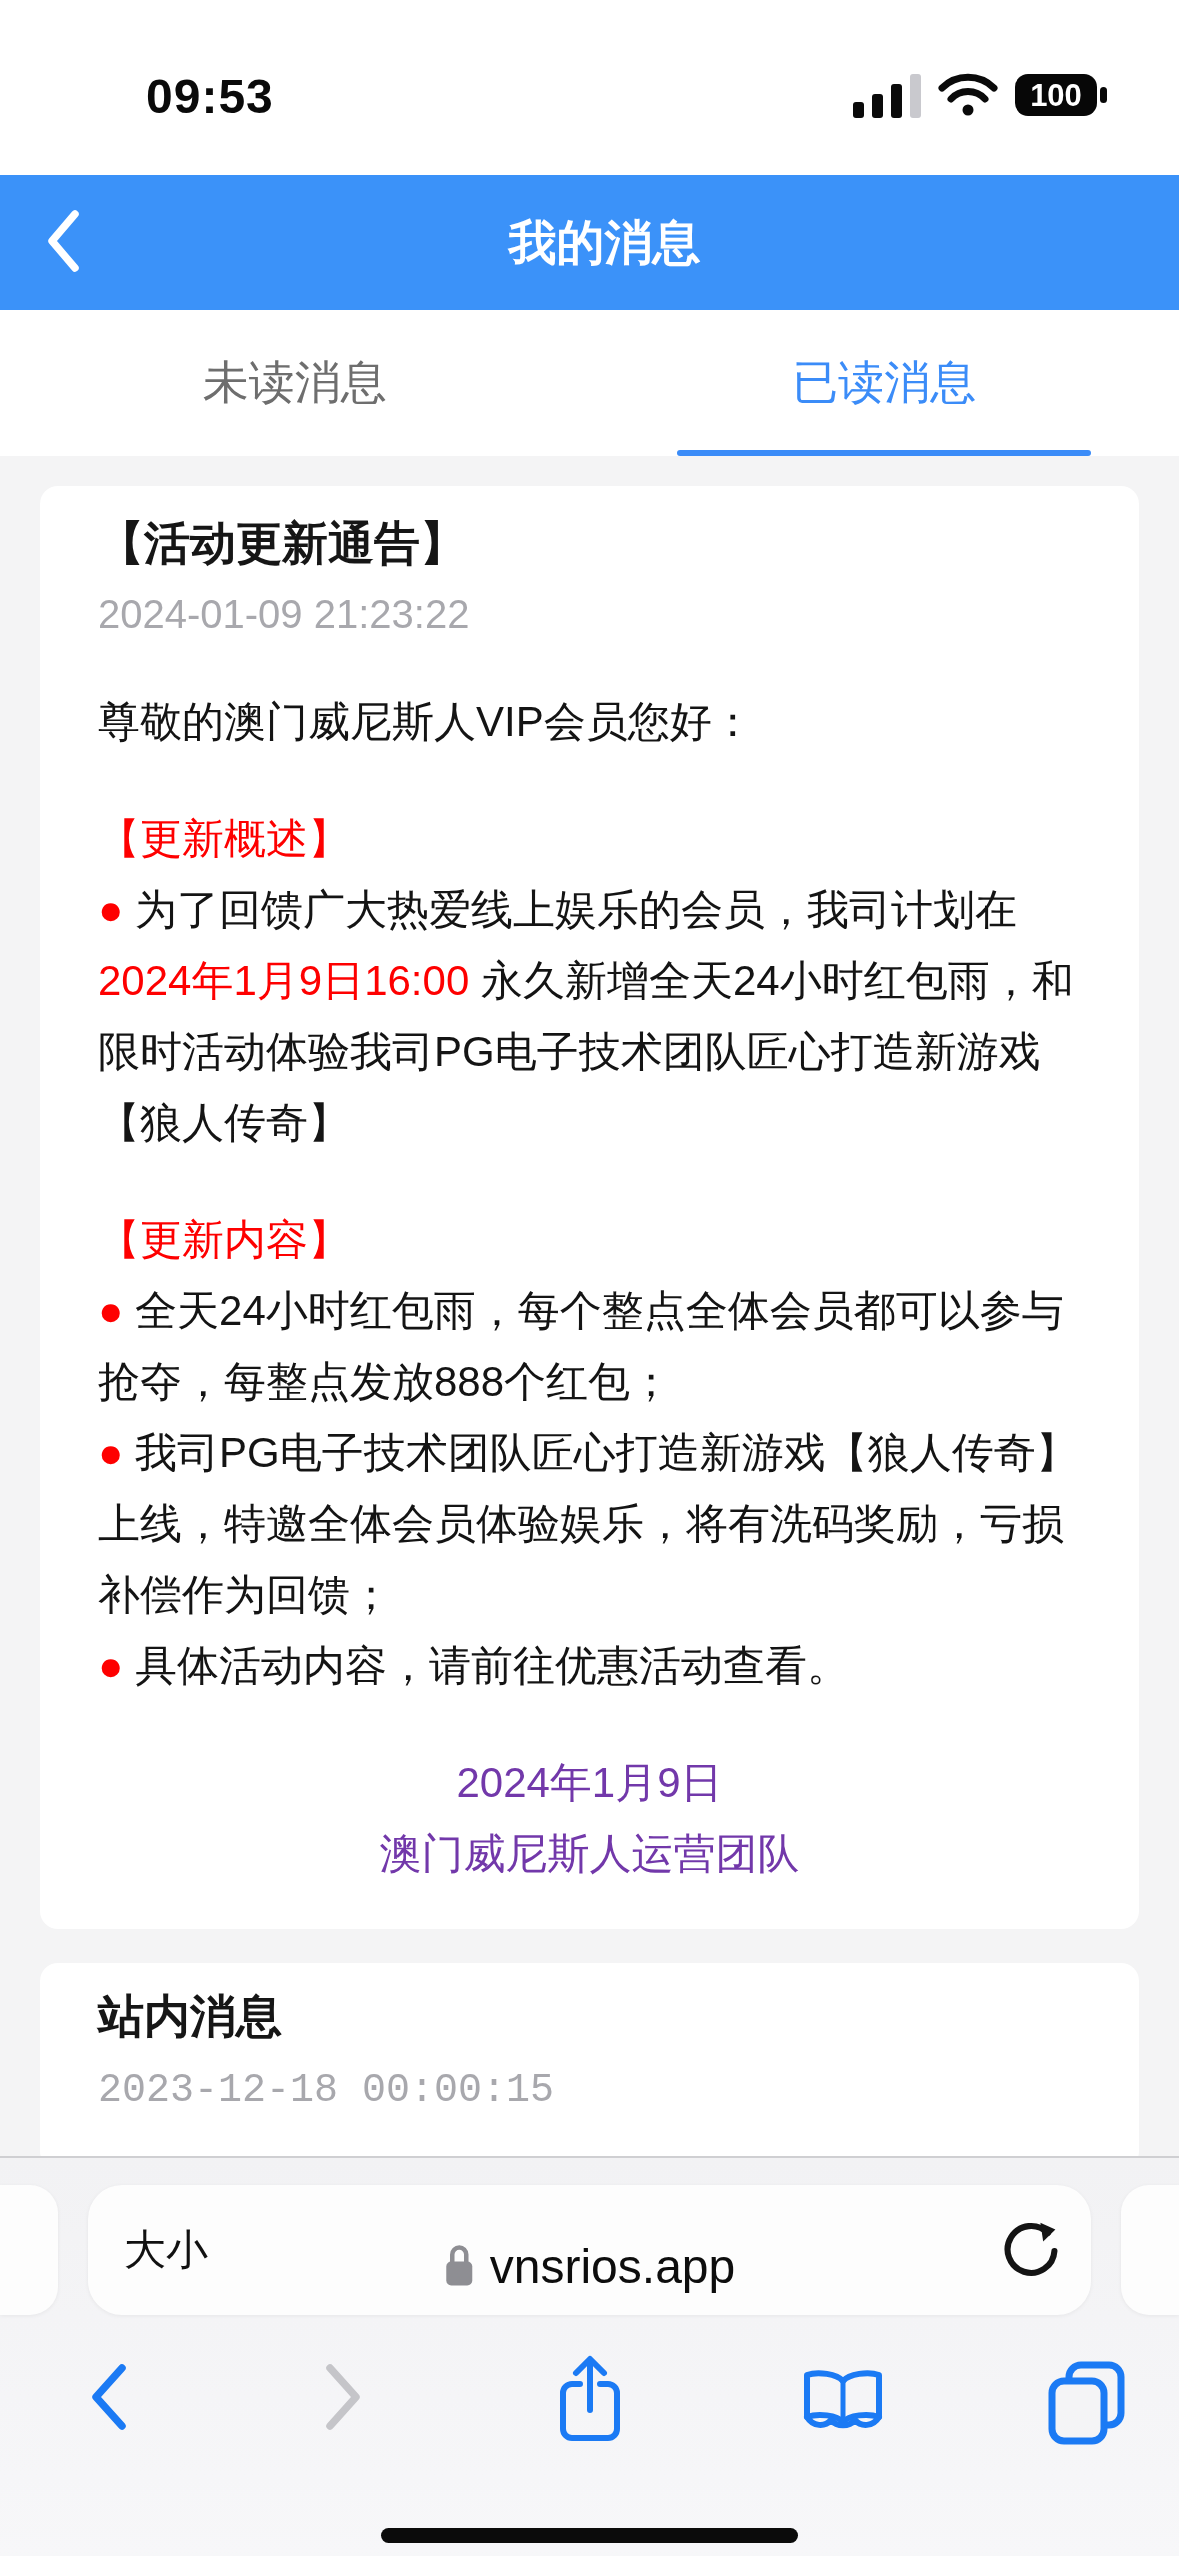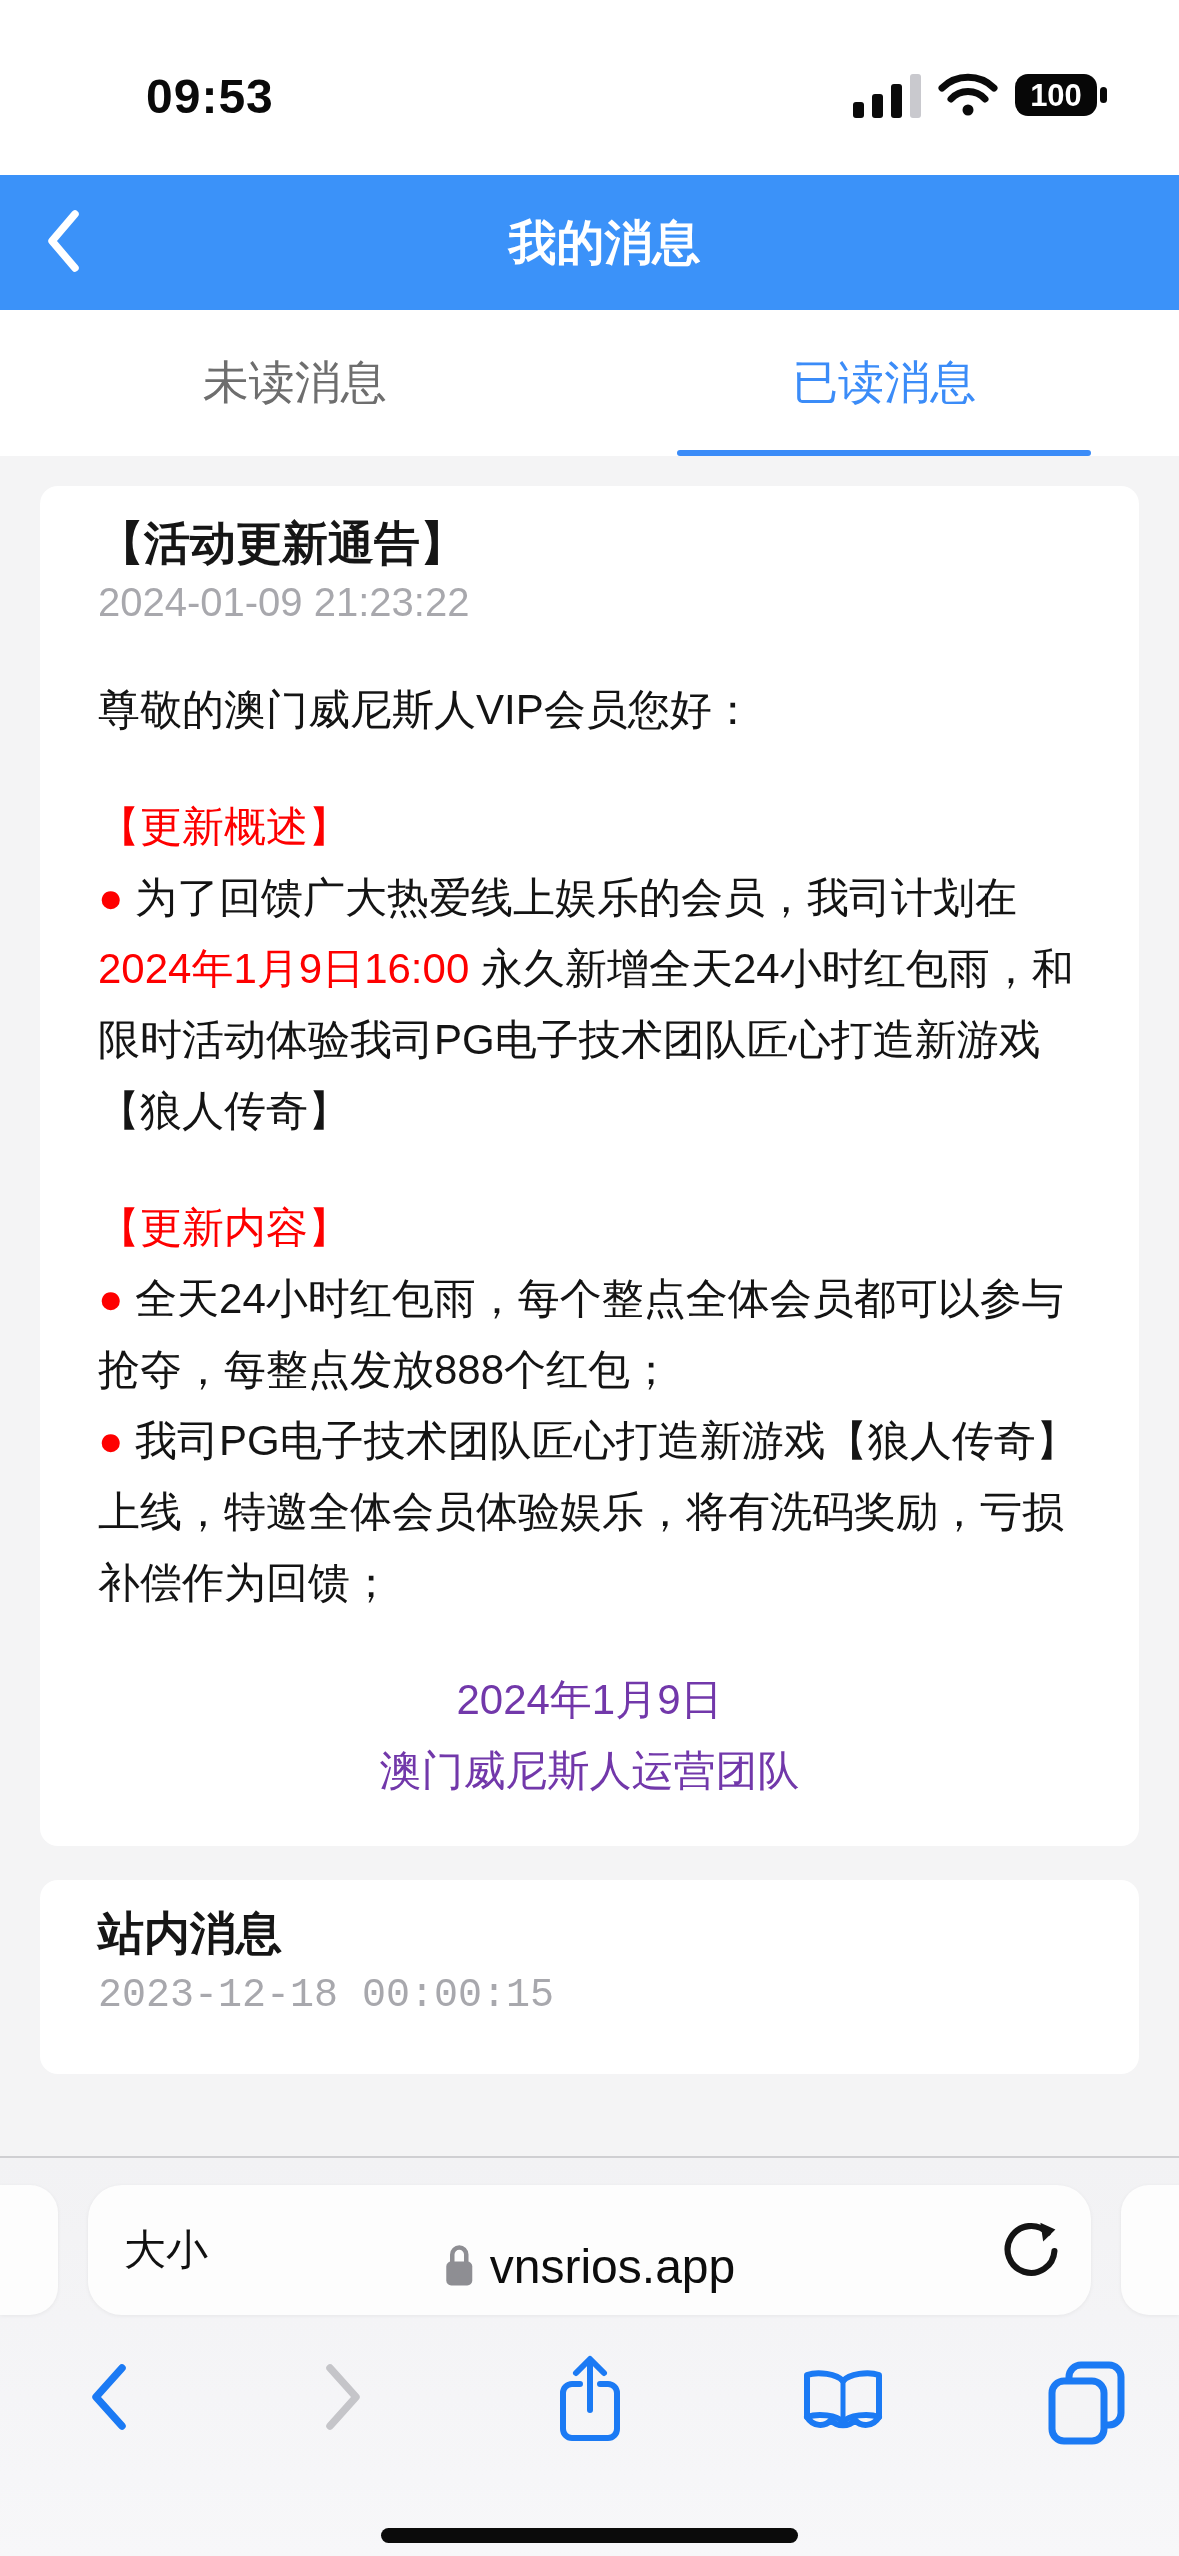--- a/index.html
+++ b/index.html
@@ -21,21 +21,21 @@
   .tab { flex:1; position:relative; display:flex; align-items:center; justify-content:center; font-size:46px; color:#6e6e6e; cursor:pointer; }
   .tab.active { color:var(--accent-blue,#3b8cf8); }
   .tab-underline { position:absolute; bottom:0; left:50%; transform:translateX(-50%); width:414px; height:6px; border-radius:3px; background:var(--accent-blue,#3b8cf8); }
 
   
   .content { height:1700px; background:var(--page-bg,#f4f4f5); overflow:hidden; }
   .card { background:#fff; border-radius:18px; margin:0 40px; padding:26px 58px 40px; cursor:pointer; }
   .card.first { margin-top:30px; }
   .card.second { margin-top:34px; padding-bottom:52px;font-family:Liberation Mono, monospace; }
   .msg-title { font-size:46px; font-weight:700; color:#161616; line-height:62px; }
-  .msg-date { font-size:40px; color:var(--date-grey,#a8a8ad); line-height:52px; margin-top:2px; }
+  .msg-date { font-size:40px; color:var(--date-grey,#a8a8ad); line-height:52px; margin-top:14px; }
   .msg-body .para { font-size:42px; line-height:71px; color:#141414; }
   .msg-body .para.center { text-align:center; }
   .msg-body .spacer { height:46px; }
   .run-red { color:var(--red,#fe0000); }
   .run-purple { color:var(--purple,#7238aa); }
 
   
   .safari { position:relative; height:400px; background:linear-gradient(#f2f2f4,#f7f7f9); border-top:2px solid #cfcfd2;padding-left:28px; }
   .pill { position:absolute; top:27px; height:130px; background:#fdfdfd; box-shadow:0 1px 4px rgba(0,0,0,.06); }
   .pill.stub-left  { left:0; width:58px; border-radius:0 28px 28px 0; }
@@ -115,20 +115,21 @@
     <div class="msg-body">
         <div class="spacer"></div>
         <div class="para"><span>尊敬的澳门威尼斯人VIP会员您好：</span></div>
         <div class="spacer"></div>
         <div class="para"><span class="run-red">【更新概述】</span></div>
         <div class="para"><span class="run-red">● </span><span>为了回馈广大热爱线上娱乐的会员，我司计划在 </span><span class="run-red">2024年1月9日16:00</span><span> 永久新增全天24小时红包雨，和限时活动体验我司PG电子技术团队匠心打造新游戏【狼人传奇】</span></div>
         <div class="spacer"></div>
         <div class="para"><span class="run-red">【更新内容】</span></div>
         <div class="para"><span class="run-red">● </span><span>全天24小时红包雨，每个整点全体会员都可以参与抢夺，每整点发放888个红包；</span></div>
         <div class="para"><span class="run-red">● </span><span>我司PG电子技术团队匠心打造新游戏【狼人传奇】上线，特邀全体会员体验娱乐，将有洗码奖励，亏损补偿作为回馈；</span></div>
+        <div class="para"><span class="run-red">● </span><span>具体活动内容，请前往优惠活动查看。</span></div>
         <div class="spacer"></div>
         <div class="para center"><span class="run-purple">2024年1月9日</span></div>
         <div class="para center"><span class="run-purple">澳门威尼斯人运营团队</span></div>
       </div>
   </div>
 
   <div class="card second">
     <div class="msg-title">站内消息</div>
     <div class="msg-date">2023-12-18 00:00:15</div>
     <div class="msg-body"></div>

